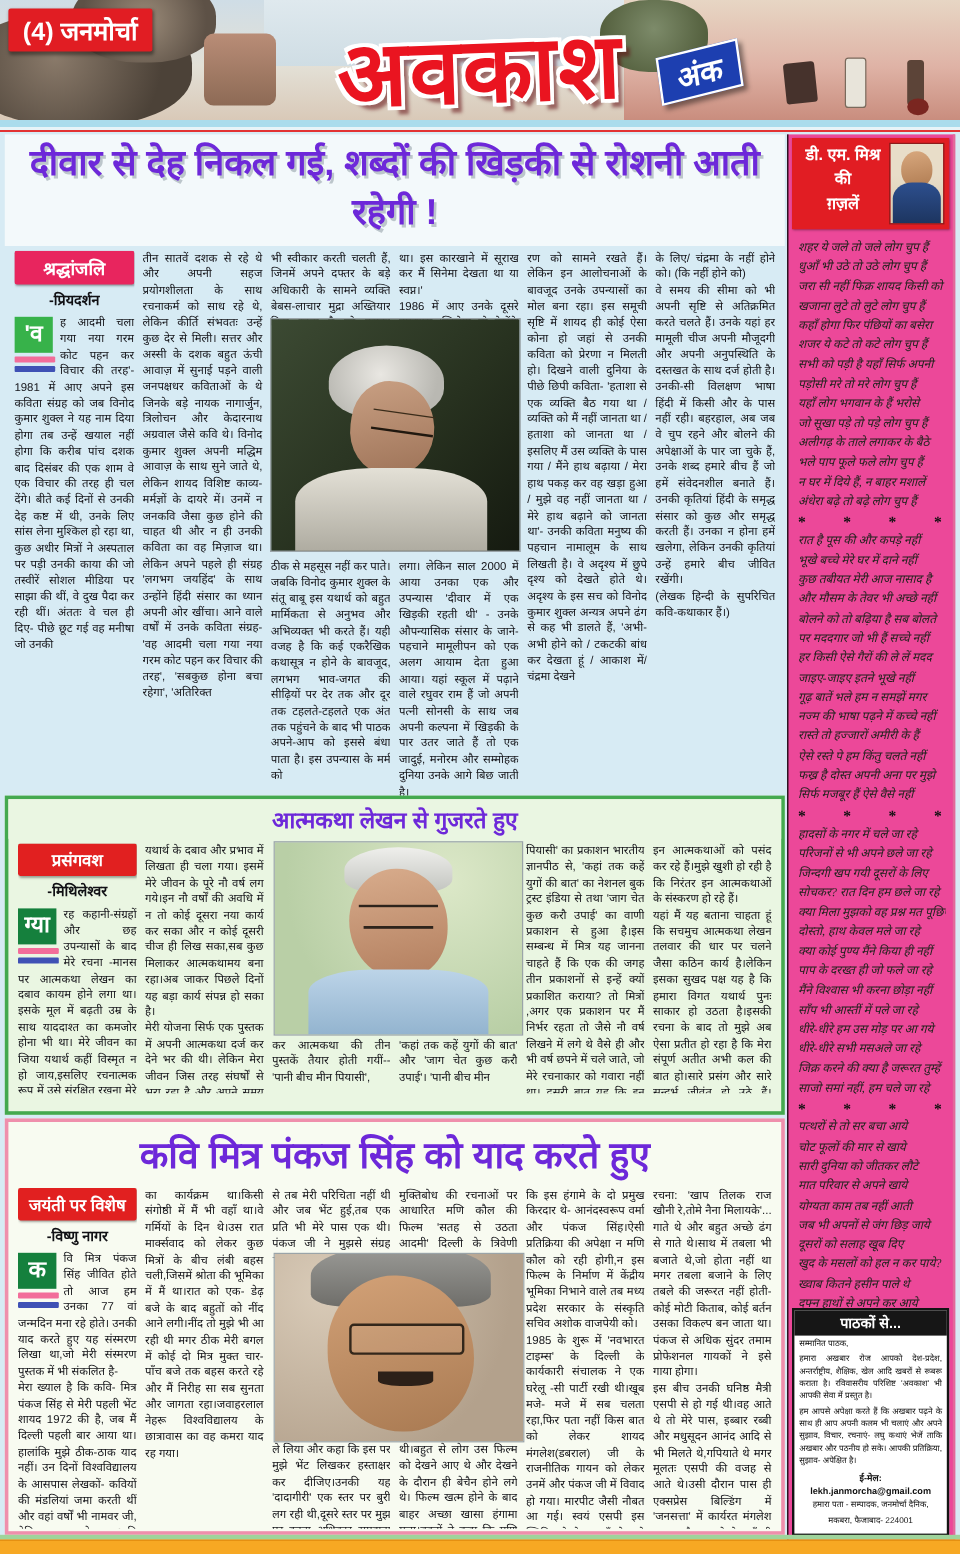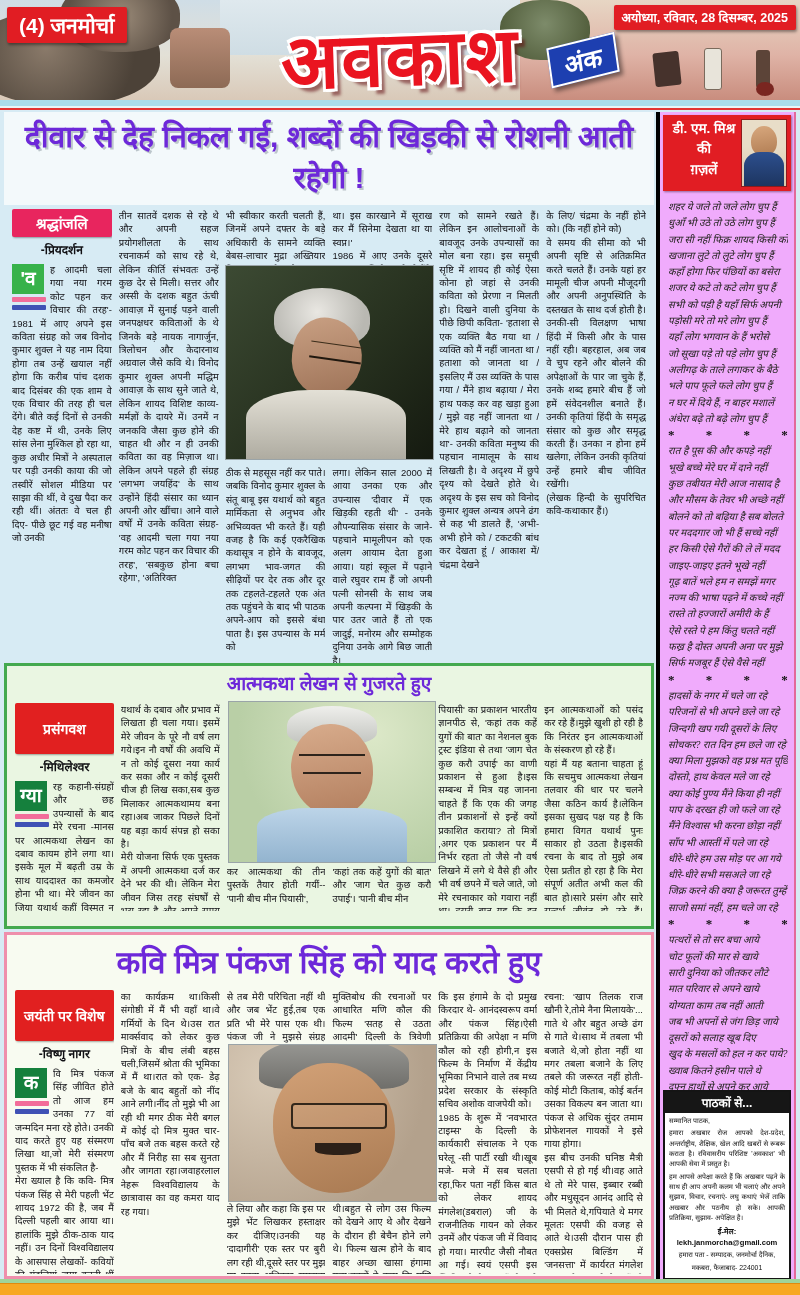--- a/index.html
+++ b/index.html
@@ -51,21 +51,21 @@
   .art1 h1{font-size:30px;line-height:1.35;background:#f3f9fb;padding:5px 2px 7px 2px;text-shadow:2px 2px 0 #bcc6cb;}
   .art1 .cols{height:482px;}
   .label-magenta{background:#e8255e;font-size:15px;padding:4px 2px;border-radius:2px;}
   .gap1{height:195px;}
   .top1{height:62px;}
 
   
   .art2{top:663px;height:266px;background:#eaf6e2;border:3px solid #44a94f;box-sizing:border-box;}
   .art2 h1{font-size:19px;padding:4px 0 3px 0;background:#eaf6e2;}
   .art2 .cols{height:212px;}
-  .label-red{background:#e12020;font-size:14px;padding:16px 2px;border-radius:2px;}
+  .label-red{background:#e12020;font-size:14px;padding:4px 2px;border-radius:2px;}
   .gap2{height:162px;}
 
   
   .art3{top:932px;height:347px;background:#f8fbf1;border:3px solid #ef8fac;box-sizing:border-box;}
   .art3 h1{font-size:31px;padding:5px 0 4px 0;}
   .art3 .cols{height:288px;}
   .gap3{height:154px;}
   .top3{height:58px;}
 
   
@@ -80,21 +80,21 @@
   .photo2 .face{position:absolute;left:62px;top:22px;width:82px;height:92px;border-radius:48% 52% 46% 54%;background:linear-gradient(170deg,#d8ac8c,#b27e5e);}
   .photo2 .glasses{position:absolute;left:70px;top:52px;width:66px;height:16px;border:2px solid #2e241c;border-left:none;border-right:none;border-bottom:none;box-shadow:0 6px 0 -4px #2e241c;}
   .photo2 .shirt{position:absolute;left:28px;top:106px;width:150px;height:54px;border-radius:35% 35% 0 0;background:linear-gradient(180deg,#bcd4e8,#93b4cf);}
   .photo3{left:221px;top:58px;width:207px;height:156px;background:radial-gradient(circle at 20% 20%,#d9cbb8,#b3a18c 75%);}
   .photo3 .hair{position:absolute;left:30px;top:-8px;width:150px;height:52px;border-radius:50% 50% 20% 20%;background:linear-gradient(180deg,#9c9c98,#6f6e6a);}
   .photo3 .face{position:absolute;left:44px;top:18px;width:122px;height:130px;border-radius:46% 54% 48% 52%;background:linear-gradient(165deg,#d2a177,#a97a52);}
   .photo3 .glasses{position:absolute;left:62px;top:58px;width:92px;height:22px;border:2px solid #33271b;border-radius:4px;background:rgba(255,255,255,.08);}
   .photo3 .must{position:absolute;left:86px;top:98px;width:46px;height:12px;border-radius:0 0 40% 40%;background:#2c2018;}
 
   
-  .sidebar{position:absolute;top:112px;left:656px;width:140px;height:1171px;background:#f0abfc;border-left:4px solid #000000;border-right:2px solid #e26a9a;box-sizing:border-box;}
+  .sidebar{position:absolute;top:112px;left:656px;width:140px;height:1171px;background:#ec4899;border-left:1px solid #000000;border-right:2px solid #e26a9a;box-sizing:border-box;}
   .sb-head{display:flex;background:#e11d23;margin:3px 3px 6px 3px;padding:4px;box-shadow:1px 1px 2px rgba(0,0,0,.4);}
   .sb-title{flex:1;color:#fff;font-weight:bold;font-size:13.5px;line-height:1.5;text-align:center;white-space:pre-line;}
   .photo-dm{position:relative;flex:none;width:44px;height:66px;border:1px solid #8c1b1b;background:linear-gradient(180deg,#e8ddc8 0 40%,#d9c9ae 100%);overflow:hidden;}
   .photo-dm .head{position:absolute;left:9px;top:6px;width:26px;height:30px;border-radius:50% 50% 45% 45%;background:linear-gradient(170deg,#d8a87e,#b07c52);}
   .photo-dm .body{position:absolute;left:2px;top:32px;width:40px;height:34px;border-radius:40% 40% 0 0;background:linear-gradient(180deg,#2d4f8e,#1d3560);}
   .poem{padding:2px 6px 0 8px;}
   .poem-line{font-family:"Liberation Serif","DejaVu Serif",serif;font-style:italic;font-size:10px;line-height:16.3px;color:#23231f;white-space:nowrap;overflow:hidden;}
   .poem-line.sep{font-style:normal;font-weight:bold;font-size:13px;letter-spacing:9px;word-spacing:10px;color:#111;}
   .readers-box{position:absolute;left:3px;right:3px;bottom:3px;background:#fff;border:2px solid #141414;}
   .rb-head{background:#161616;color:#fff;text-align:center;font-weight:bold;font-size:12px;padding:2px 0;}
@@ -120,21 +120,20 @@
     <div class="mh-blob mh-temple"></div>
     <div class="mh-blob mh-street"></div>
     <div class="mh-blob mh-tree"></div>
     <div class="mh-fig mh-fig1"></div>
     <div class="mh-fig mh-fig2"></div>
     <div class="mh-fig mh-fig3"></div>
     <div class="mh-wheel"></div>
     <div class="mast-box left">(4) जनमोर्चा</div>
     <div class="mast-title">अवकाश</div>
     <div class="mast-badge">अंक</div>
-    <div class="mast-box right">अयोध्या, रविवार, 28 दिसम्बर, 2025</div>
   </header>
   <div class="mast-rule"></div>
 
   <section class="art art1">
     <h1>दीवार से देह निकल गई, शब्दों की खिड़की से रोशनी आती रहेगी !</h1>
     <div class="cols">
       <div class="ncol">
         <div class="label-box label-magenta">श्रद्धांजलि</div>
         <div class="byline">-प्रियदर्शन</div>
         <p class="coltext"><span class="dcwrap"><b class="dropcap dgreen">'व</b><i class="dbar pink"></i><i class="dbar blue"></i></span><span>ह आदमी चला गया नया गरम कोट पहन कर विचार की तरह'- 1981 में आए अपने इस कविता संग्रह को जब विनोद कुमार शुक्ल ने यह नाम दिया होगा तब उन्हें खयाल नहीं होगा कि करीब पांच दशक बाद दिसंबर की एक शाम वे एक विचार की तरह ही चल देंगे। बीते कई दिनों से उनकी देह कष्ट में थी, उनके लिए सांस लेना मुश्किल हो रहा था, कुछ अधीर मित्रों ने अस्पताल पर पड़ी उनकी काया की जो तस्वीरें सोशल मीडिया पर साझा की थीं, वे दुख पैदा कर रही थीं। अंततः वे चल ही दिए- पीछे छूट गई वह मनीषा जो उनकी</span></p>

